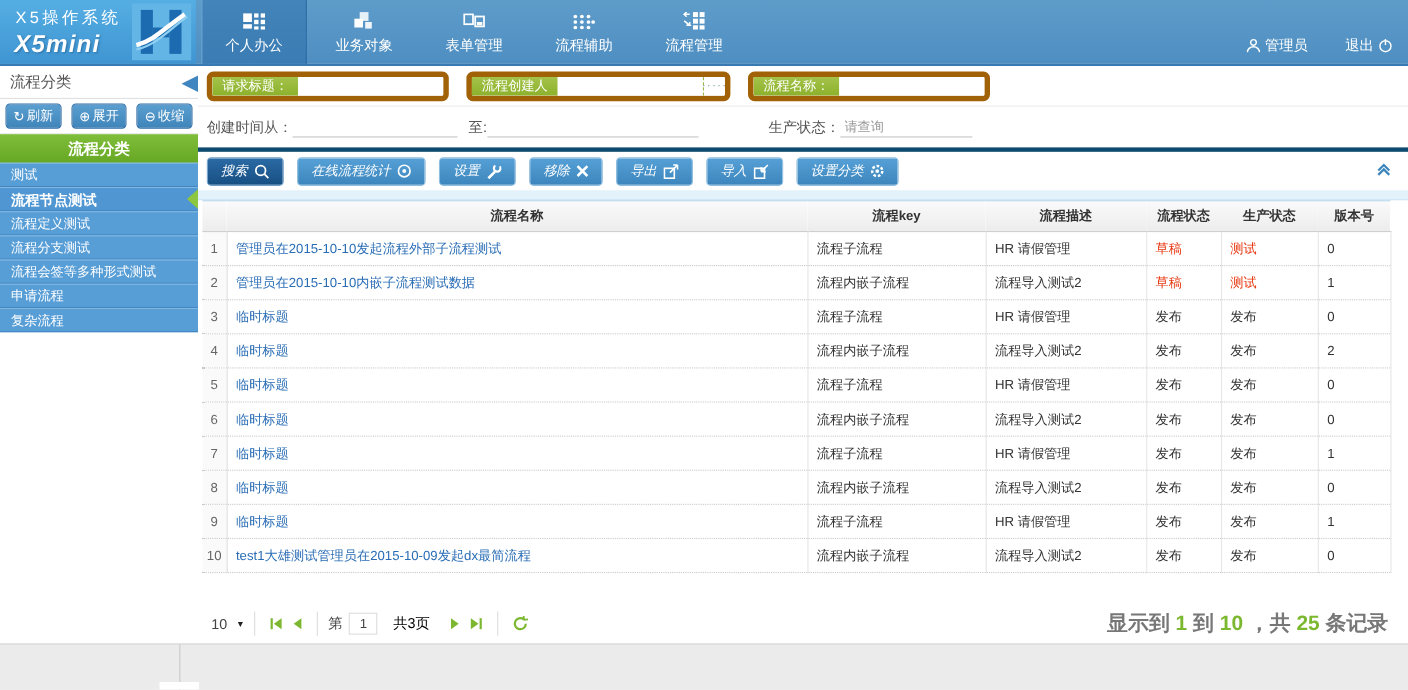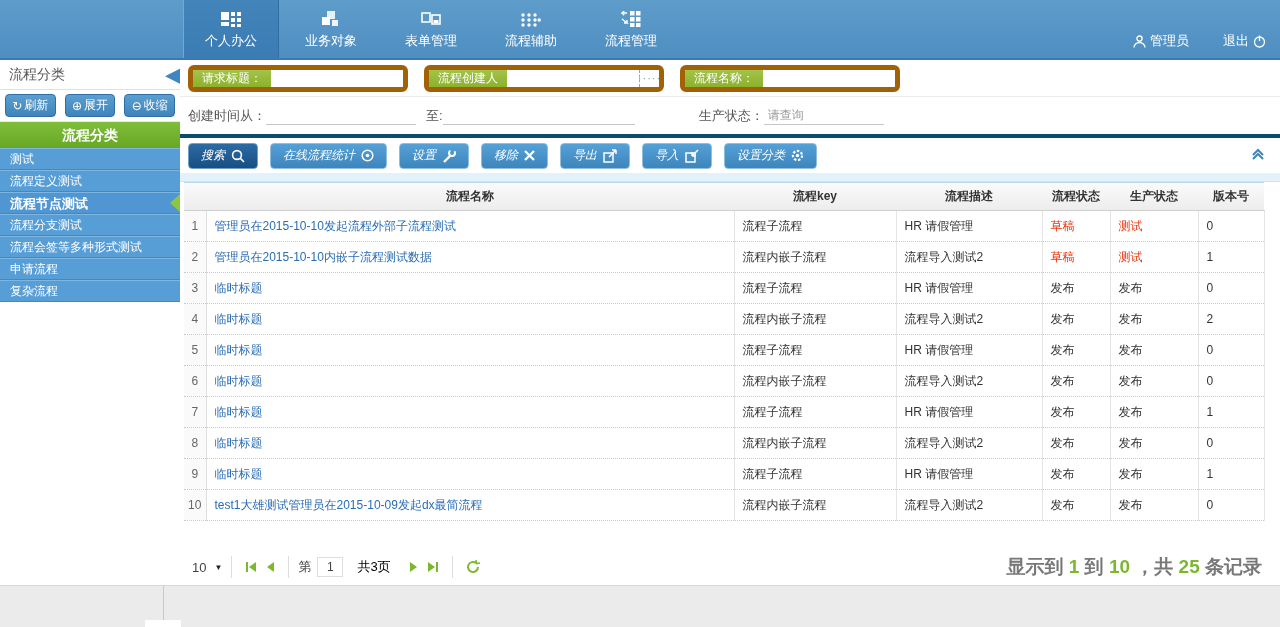--- a/index.html
+++ b/index.html
@@ -95,20 +95,32 @@
   
   .footer { position:absolute; left:0; top:585px; width:1280px; height:42px; background:#ebebeb;
             border-top:1px solid #d8d8d8; }
   .fvline { position:absolute; left:163px; top:0; width:1px; height:42px; background:#c9c9c9; }
   .fnotch { position:absolute; left:145px; bottom:0; width:36px; height:7px; background:#fff; cursor:row-resize; }
 </style>
 </head>
 <body>
 
 <div class="header">
+  <div class="logo">
+    <div class="logo-t1">X5操作系统</div>
+    <div class="logo-t2">X5mini</div>
+    <svg class="logo-mark" viewBox="0 0 54 52">
+      <rect x="0" y="0" width="54" height="52" fill="#63b5e6"></rect>
+      <rect x="8" y="6" width="11" height="40" fill="#1c6bb0"></rect>
+      <rect x="34" y="6" width="11" height="40" fill="#1c6bb0"></rect>
+      <rect x="19" y="22" width="15" height="9" fill="#1c6bb0"></rect>
+      <path d="M4 38 C20 34, 30 22, 48 10" stroke="#fff" stroke-width="4" fill="none"></path>
+      <path d="M4 42 C22 38, 34 24, 50 12" stroke="#8fd0f2" stroke-width="2" fill="none"></path>
+    </svg>
+  </div>
 
   <div class="tabs">
     <div class="tab active">
       <span class="ticon">
         <svg width="20" height="15" viewBox="0 0 20 15" fill="#fff">
             <rect x="0" y="0" width="8" height="8"></rect>
             <rect x="0" y="10" width="8" height="4"></rect>
             <rect x="10" y="0" width="4" height="4"></rect>
             <rect x="16" y="0" width="4" height="4"></rect>
             <rect x="10" y="6" width="4" height="4"></rect>
@@ -205,22 +217,22 @@
       <span class="si">⊕</span>
       <span>展开</span>
     </div>
     <div class="sbtn">
       <span class="si">⊖</span>
       <span>收缩</span>
     </div>
   </div>
   <div class="side-green">流程分类</div>
   <div class="side-item">测试</div>
+  <div class="side-item selected">流程节点测试</div>
   <div class="side-item">流程定义测试</div>
-  <div class="side-item selected">流程节点测试</div>
   <div class="side-item">流程分支测试</div>
   <div class="side-item">流程会签等多种形式测试</div>
   <div class="side-item">申请流程</div>
   <div class="side-item">复杂流程</div>
 </div>
 
 <div class="main">
 
   <div class="frow1">
     <div class="gfield">

